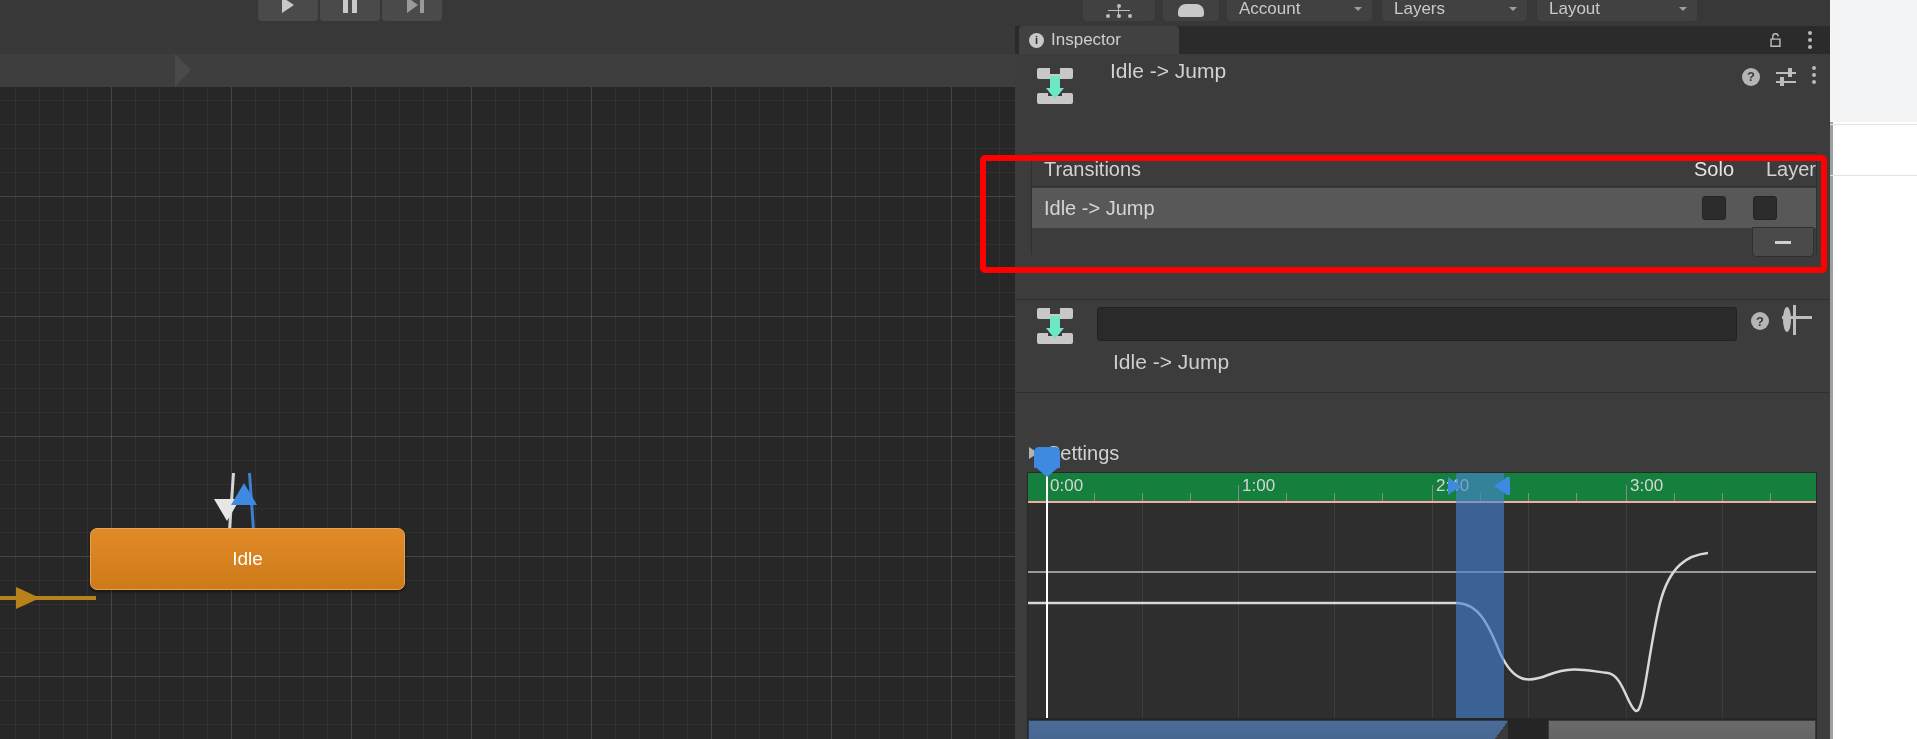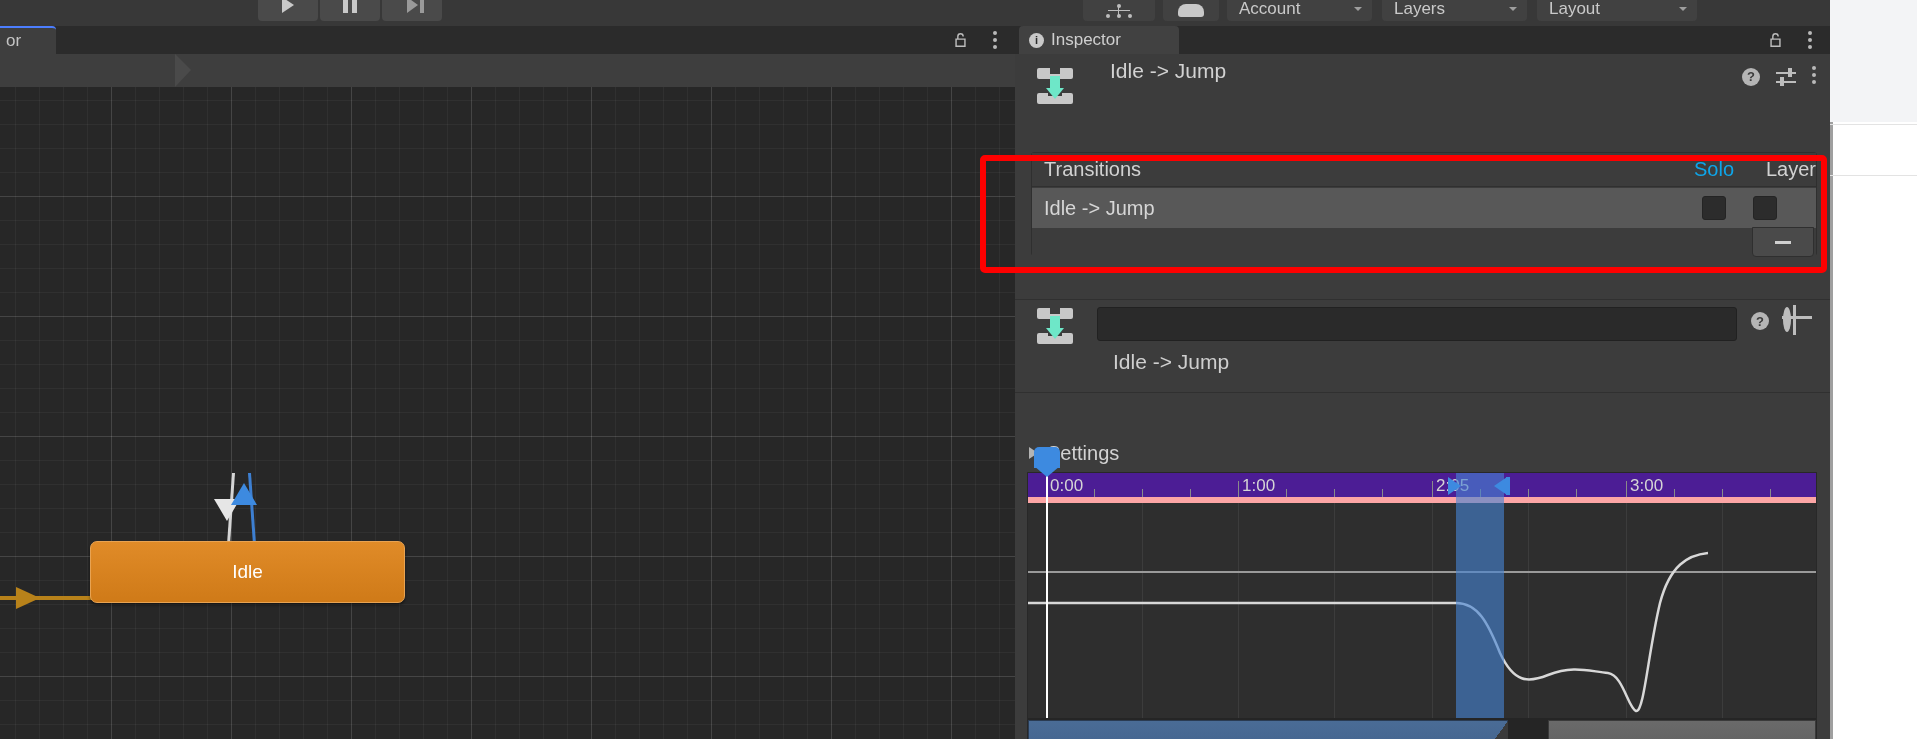--- a/index.html
+++ b/index.html
@@ -95,21 +95,21 @@
       linear-gradient(to right, rgba(255,255,255,.10) 1px, transparent 1px),
       linear-gradient(to bottom, rgba(255,255,255,.10) 1px, transparent 1px);
     background-size: 24px 24px, 24px 24px, 120px 120px, 120px 120px;
     background-position: -9px 0px, 0px -11px, -9px 0px, 0px -11px;
   }
 
   .node { position:absolute; border-radius:7px; display:flex; align-items:center; justify-content:center;
     color:#ffffff; font-size:19px; box-shadow:0 2px 3px rgba(0,0,0,.45); }
   .node-jump { left:75px; top:325px; width:315px; height:62px;
     background:linear-gradient(#5c6066,#4d5157); border:1px solid #6e7277; }
-  .node-idle { left:90px; top:454px; width:315px; height:62px;
+  .node-idle { left:90px; top:441px; width:315px; height:62px;
     background:linear-gradient(#e08b28,#cf7a18); border:1px solid #e8a352; }
 
   .entry-line { position:absolute; left:0px; top:509px; width:96px; height:4px; background:#b8821a; }
   .entry-head { position:absolute; left:16px; top:500px; width:0;height:0;
     border-left:24px solid #b8821a;border-top:11px solid transparent;border-bottom:11px solid transparent;}
 
   .tr-gray  { position:absolute; left:232px; top:386px; width:3px; height:82px; background:#d5d5d5; transform:rotate(4deg); transform-origin:top center;}
   .tr-blue  { position:absolute; left:248px; top:386px; width:3px; height:82px; background:#3d7fd1; transform:rotate(-4deg); transform-origin:top center;}
   .tr-gray-head { position:absolute; left:214px; top:412px; width:0;height:0;
     border-left:13px solid transparent;border-right:13px solid transparent;border-top:22px solid #e6e6e6;}
@@ -151,21 +151,21 @@
   .preset b { position:absolute; width:4px;height:9px;background:#bdbdbd;}
   .preset b:nth-child(3){ left:12px; top:0;} .preset b:nth-child(4){ left:4px; top:9px;}
 
   
   .trans-region { position:absolute; left:12px; top:118px; width:790px; height:120px; background:#3c3c3c; }
   .trans-box { position:absolute; left:4px; top:8px; width:786px; height:104px;
      border:1px solid #2f2f2f; background:#3c3c3c; border-radius:3px; }
   .trans-hdr { position:absolute; left:0; top:0; width:784px; height:34px; background:#3c3c3c;
      border-bottom:1px solid #303030; display:flex; align-items:center; }
   .trans-hdr-title { margin-left:12px; color:#d2d2d2; font-size:20px; }
-  .trans-hdr-solo { position:absolute; right:82px; color:#0ea5e9; font-size:20px; }
+  .trans-hdr-solo { position:absolute; right:82px; color:#e5e5e5; font-size:20px; }
   .trans-hdr-mute { position:absolute; right:0px; color:#d2d2d2; font-size:20px; }
   .trans-row { position:absolute; left:0; top:35px; width:784px; height:40px; background:#585858; display:flex; align-items:center;}
   .trans-row-label { margin-left:12px; color:#d6d6d6; font-size:20px; }
   .cb { position:absolute; width:24px; height:24px; background:#2c2c2c; border-radius:3px; border:1px solid #242424;}
   .cb-solo { right:90px; top:8px; } .cb-mute { right:39px; top:8px; }
   .trans-foot { position:absolute; left:0; top:76px; width:784px; height:27px; background:#3c3c3c; }
   .minus-btn { position:absolute; right:2px; top:-2px; width:62px; height:30px; background:#4a4a4a;
      border:1px solid #2f2f2f; border-radius:0 0 4px 4px; display:flex;align-items:center;justify-content:center;}
   .minus-btn span { width:16px;height:3px;background:#d0d0d0;display:block;}
 
@@ -193,22 +193,22 @@
      color:#e9e9e9; font-size:21px; line-height:1;}
 
   .settingsrow { position:absolute; left:0; top:410px; width:815px; height:34px; display:flex; align-items:center;}
   .set-tri { margin-left:14px; width:0;height:0;border-left:9px solid #b4b4b4;
      border-top:6px solid transparent;border-bottom:6px solid transparent;}
   .set-label { margin-left:9px; color:#d2d2d2; font-size:20px; }
 
   
   .timeline { position:absolute; left:12px; top:446px; width:790px; height:293px; background:#313131;
       border:1px solid #282828; }
-  .tl-ruler { position:absolute; left:0; top:0; width:788px; height:30px; background:#4c1d95;
-      border-bottom:6px solid #fca5a5; }
+  .tl-ruler { position:absolute; left:0; top:0; width:788px; height:30px; background:#15803d;
+      border-bottom:2px solid #fca5a5; }
   .tl-tick { position:absolute; bottom:0; width:1px; background:#8a8a8a; }
   .tl-major { height:16px; } .tl-minor { height:8px; }
   .tl-lbl { position:absolute; top:3px; color:#d5d5d5; font-size:17px; white-space:nowrap;}
   .tl-body { position:absolute; left:0; top:30px; width:788px; height:215px; background:#2e2e2e;}
   .tl-vline { position:absolute; top:0; bottom:0; width:1px; background:rgba(255,255,255,.07); }
   .tl-hline { position:absolute; left:0; right:0; height:2px; background:#9a9a9a; }
   .tl-sel { position:absolute; top:-30px; width:48px; height:245px; background:rgba(70,130,210,.62); }
   .playhead { position:absolute; top:0; width:2px; background:#ffffff; }
   .ph-knob { position:absolute; top:-26px; left:-12px; width:26px; height:21px; background:#3d8ae0;
       border-radius:5px 5px 0 0; }
@@ -276,36 +276,20 @@
       <span>Layers</span>
       <span class="caret"></span>
     </div>
     <div class="tb-drop tb-lyt">
       <span>Layout</span>
       <span class="caret"></span>
     </div>
   </div>
 
   <div class="animator-win">
-    <div class="an-tabbar">
-      <div class="an-tab">
-        <span>or</span>
-      </div>
-      <svg class="an-lock" viewBox="0 0 18 18">
-        <path d="M4 8 h10 v8 h-10 z" fill="none" stroke="#bdbdbd" stroke-width="1.6"></path>
-        <path d="M6 8 v-3 a3 3 0 0 1 6 0" fill="none" stroke="#bdbdbd" stroke-width="1.6"></path>
-      </svg>
-      <div class="an-kebab">
-        <div class="kebab">
-            <i></i>
-            <i></i>
-            <i></i>
-          </div>
-      </div>
-    </div>
 
     <div class="an-breadcrumb">
       <div class="bc-arrow"></div>
     </div>
 
     <div class="an-graph">
       <div class="entry-line"></div>
       <div class="entry-head"></div>
 
       <div class="tr-gray"></div>
@@ -429,21 +413,21 @@
         <div class="tl-tick tl-minor" style="left:452px;"></div>
         <div class="tl-tick tl-minor" style="left:500px;"></div>
         <div class="tl-tick tl-minor" style="left:548px;"></div>
         <div class="tl-tick tl-major" style="left:598px;"></div>
         <div class="tl-tick tl-minor" style="left:646px;"></div>
         <div class="tl-tick tl-minor" style="left:694px;"></div>
         <div class="tl-tick tl-minor" style="left:742px;"></div>
 
         <div class="tl-lbl" style="left:22px;">0:00</div>
         <div class="tl-lbl" style="left:214px;">1:00</div>
-        <div class="tl-lbl" style="left:408px;">2:05</div>
+        <div class="tl-lbl" style="left:408px;">2:40</div>
         <div class="tl-lbl" style="left:602px;">3:00</div>
       </div>
 
       <div class="tl-body">
         <div class="tl-vline" style="left:18px;"></div>
         <div class="tl-vline" style="left:114px;"></div>
         <div class="tl-vline" style="left:210px;"></div>
         <div class="tl-vline" style="left:306px;"></div>
         <div class="tl-vline" style="left:404px;"></div>
         <div class="tl-vline" style="left:500px;"></div>

